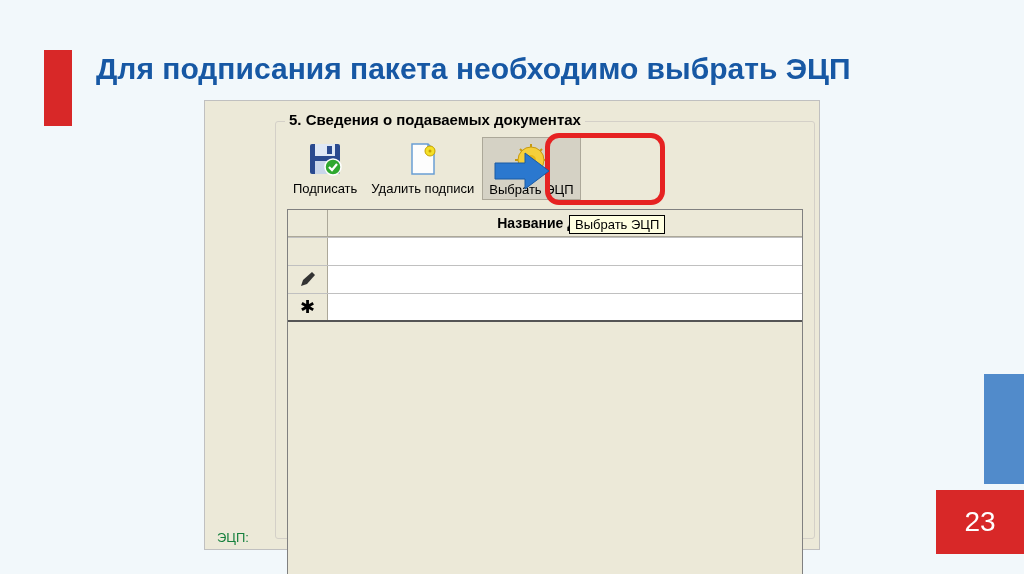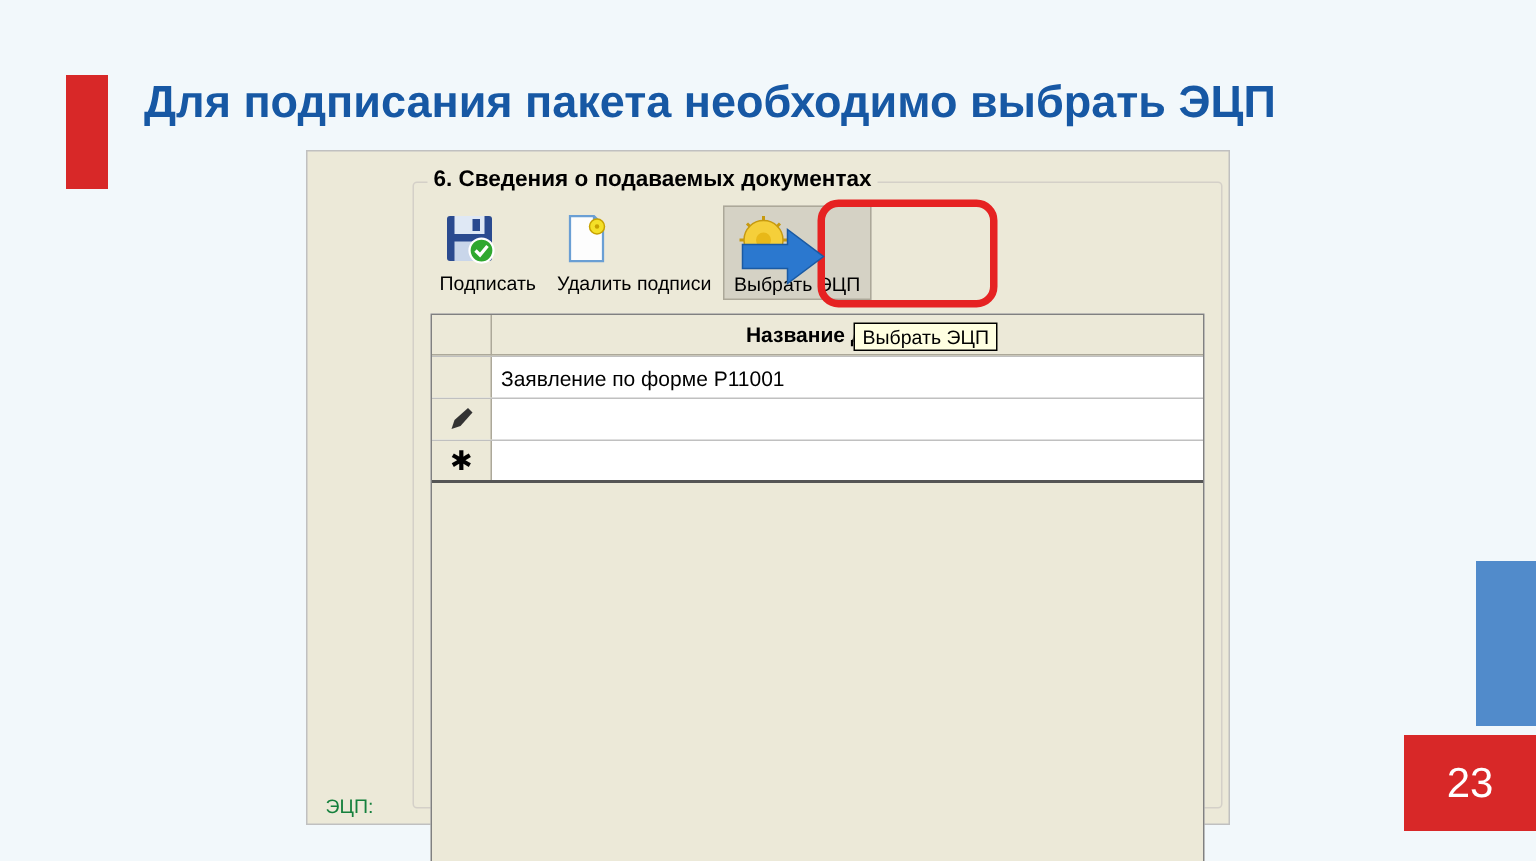--- a/index.html
+++ b/index.html
@@ -68,20 +68,21 @@
     position: absolute;
     left: 12px;
     top: 28px;
     display: flex;
     gap: 2px;
     align-items: flex-start;
   }
   .tb-btn {
     display: flex;
     flex-direction: column;
+    align-items: center;
     justify-content: center;
     padding: 2px 6px;
     font-family: Tahoma, sans-serif;
     font-size: 13px;
     color: #000;
     cursor: pointer;
     text-align: center;
   }
   .tb-btn .icon-slot {
     width: 40px;
@@ -206,21 +207,21 @@
 </head>
 <body>
 
 <div class="accent-bar"></div>
 
 <div class="slide-title">Для подписания пакета необходимо выбрать ЭЦП</div>
 
 <div class="app-window">
   <div class="fieldset-box">
     <div class="fieldset-border"></div>
-    <div class="fieldset-legend">6. Сведения о подаваемых документах</div>
+    <div class="fieldset-legend">5. Сведения о подаваемых документах</div>
 
     <div class="toolbar">
       <div class="tb-btn">
         <div class="icon-slot">
           <svg width="36" height="36" viewBox="0 0 36 36">
             <rect x="3" y="3" width="30" height="30" rx="2" fill="#2a4a8f"></rect>
             <rect x="8" y="3" width="20" height="12" fill="#dfe8f5"></rect>
             <rect x="8" y="20" width="20" height="13" fill="#c9d6ea"></rect>
             <rect x="20" y="5" width="5" height="8" fill="#2a4a8f"></rect>
             <circle cx="26" cy="26" r="8" fill="#2fa82f" stroke="#fff" stroke-width="1.5"></circle>
@@ -276,21 +277,20 @@
       <span>Выбрать ЭЦП</span>
     </div>
 
     <div class="grid">
       <div class="grid-row grid-header">
         <div class="row-head"></div>
         <div class="row-cell">Название документ</div>
       </div>
       <div class="grid-row data">
         <div class="row-head"></div>
-        <div class="row-cell">Заявление по форме Р11001</div>
       </div>
       <div class="grid-row data">
         <div class="row-head">
           <svg width="18" height="18" viewBox="0 0 18 18">
               <path d="M2 15 l2 -6 l9 -8 l3 3 l-8 9 z" fill="#333"></path>
             </svg>
         </div>
       </div>
       <div class="grid-row data last-data">
         <div class="row-head" style="font-size:18px;">✱</div>

